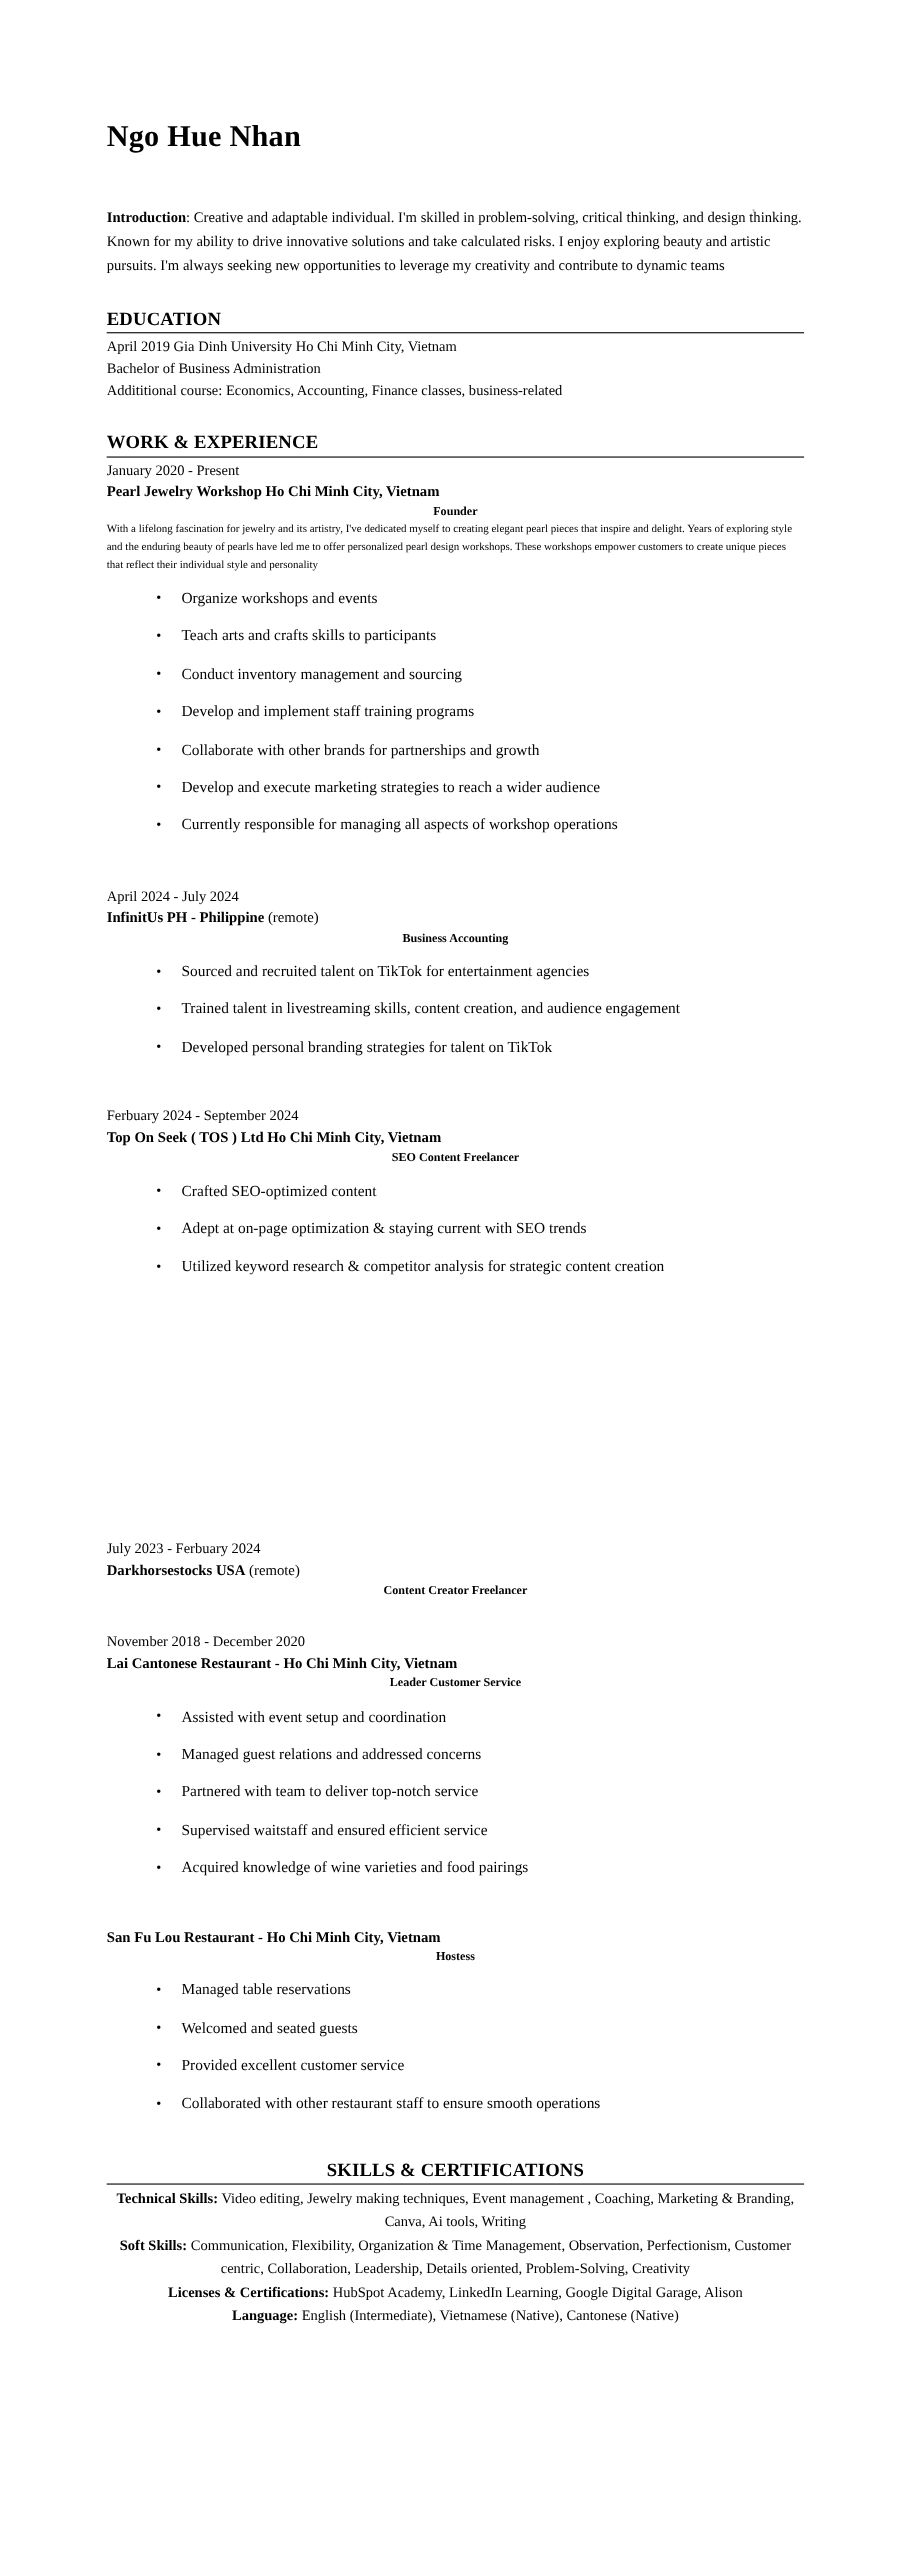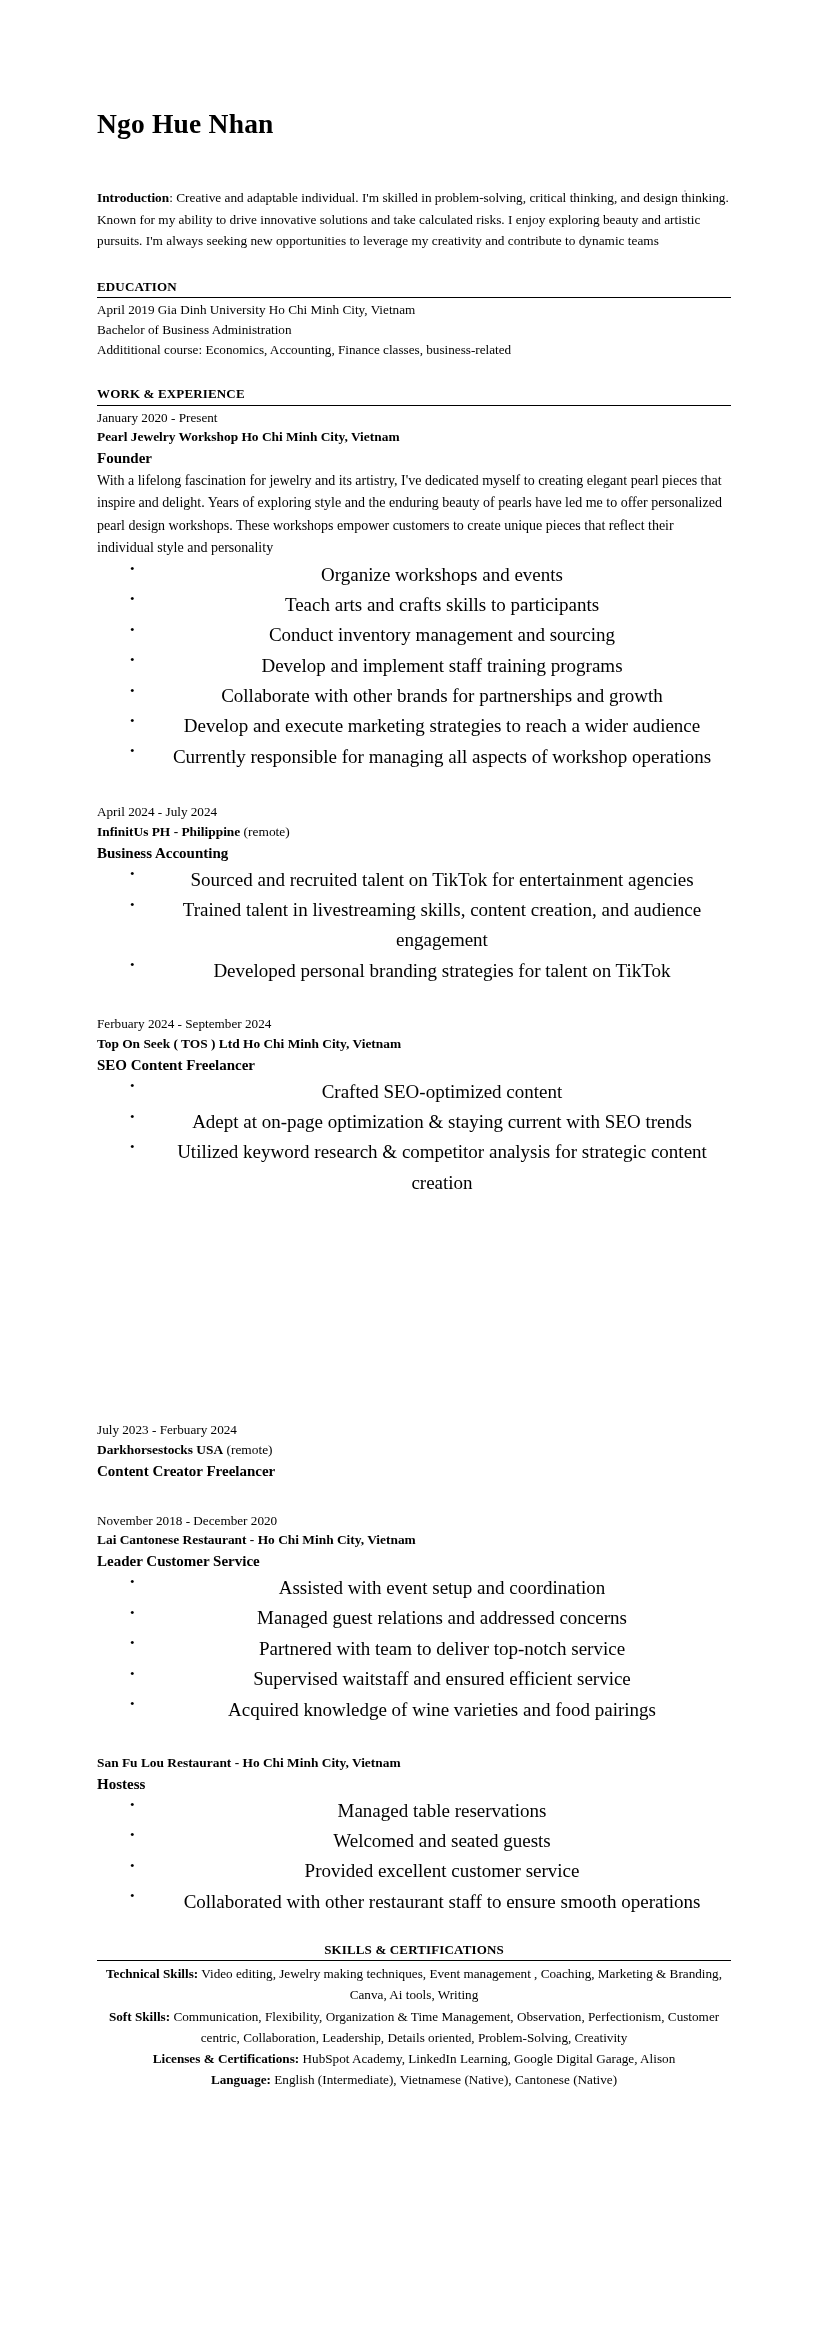--- a/index.html
+++ b/index.html
@@ -45,21 +45,21 @@
     font-size: 13.3px;
     line-height: 1.62;
     margin: 0;
     padding-top: 48px;
     text-align: left;
   }
   .intro b { font-weight: bold; }
 
   
   .section-head {
-    font-size: 13px;
+    font-size: 17px;
     font-weight: bold;
     letter-spacing: 0.15px;
     margin: 0;
     padding: 0;
     line-height: 1.25;
   }
   .section-rule {
     border: none;
     border-top: 1.1px solid #000;
     margin: 2px 0 0 0;
@@ -86,42 +86,42 @@
     margin: 0;
   }
   .job-title {
     font-size: 13.4px;
     font-weight: bold;
     line-height: 1.5;
     margin: 0;
   }
   .job-title .normal { font-weight: normal; }
   .job-role {
-    font-size: 15px;
+    font-size: 11px;
     font-weight: bold;
     line-height: 1.5;
     margin: 0;
+    text-align: center;
   }
   .job-summary {
+    font-size: 10px;
+    line-height: 1.60;
+    margin: 0;
+  }
+  ul.bullets {
+    list-style: none;
+    margin: 0;
+    padding: 0;
+  }
+  ul.bullets li {
     font-size: 14px;
     line-height: 1.60;
-    margin: 0;
-  }
-  ul.bullets {
-    list-style: none;
-    margin: 0;
-    padding: 0;
-  }
-  ul.bullets li {
-    font-size: 19px;
-    line-height: 1.60;
-    margin: 0;
+    margin: 12px;
     padding-left: 56px;
     position: relative;
-    text-align: center;
   }
   ul.bullets li::before {
     content: "\2022";
     position: absolute;
     left: 33px;
     top: -0.5px;
     font-size: 13px;
   }
   .job-gap-1 { padding-top: 2px; }
   .job-spacer { height: 30px; }

